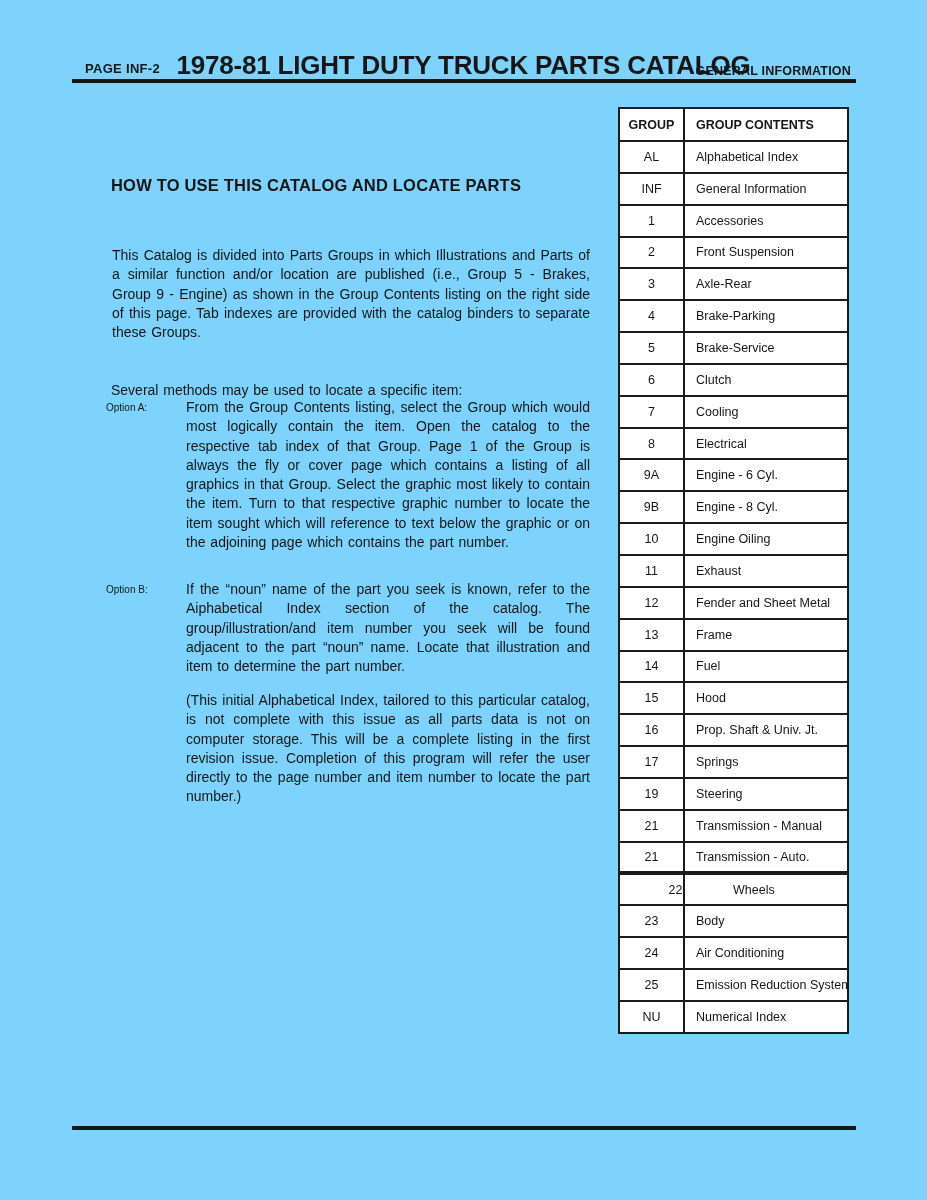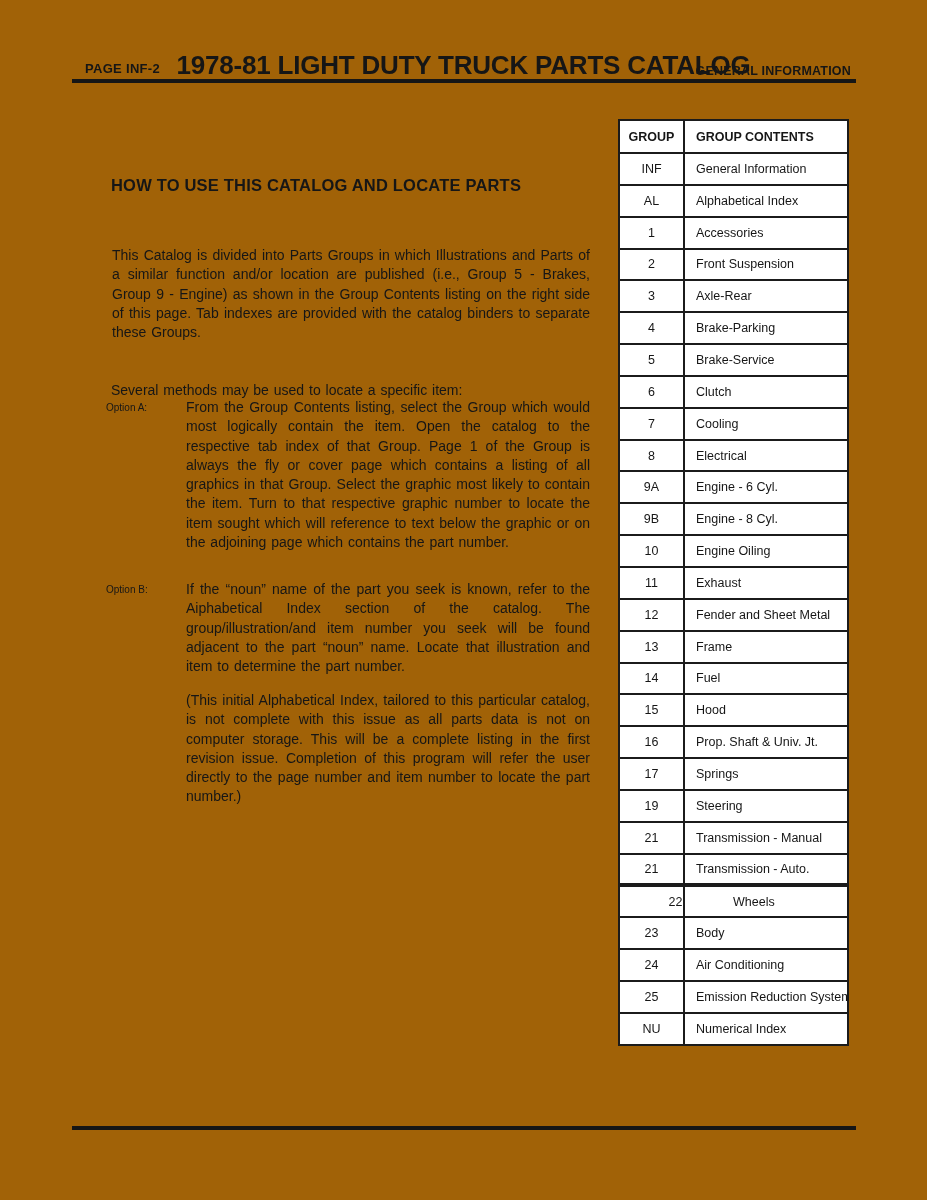--- a/index.html
+++ b/index.html
@@ -1,20 +1,20 @@
 <!DOCTYPE html>
 <html><head>
 <meta charset="utf-8">
 <style>
   html,body{margin:0;padding:0;background:#e8e8e8;}
   .page{
     position:relative;
     width:927px;height:1200px;
     margin:0 auto;
-    background:#a16207;
+    background:#7dd3fc;
     color:#161616;
     font-family:"Liberation Sans", sans-serif;
     overflow:hidden;
   }
   
   .page-label{
     position:absolute;left:85px;top:61px;
     font-size:13px;font-weight:bold;letter-spacing:.3px;
   }
   .page-title{
@@ -43,21 +43,21 @@
   .intro{position:absolute;left:112px;top:246px;width:478px;}
   .methods{position:absolute;left:111px;top:381px;}
   .option{position:absolute;left:106px;width:484px;display:flex;}
   .option-a{top:398px;}
   .option-b{top:580px;}
   .opt-label{flex:none;width:80px;font-size:10px;line-height:19.3px;}
   .opt-text{flex:1;}
   .note{position:absolute;left:186px;top:681px;width:404px;margin-top:10px;}
   
   .group-table{
-    position:absolute;left:618px;top:119px;width:231px;
+    position:absolute;left:618px;top:107px;width:231px;
     border-collapse:collapse;table-layout:fixed;
     background:#ffffff;
   }
   .group-table th,.group-table td{
     border:2px solid #1b1b1b;
     padding:0;
     overflow:hidden;
   }
   .group-table tr{height:31.85px;}
   .group-table thead tr{height:33px;}
@@ -99,26 +99,26 @@
 
   <table class="group-table">
     <thead>
       <tr>
         <th class="col-code">GROUP</th>
         <th>GROUP CONTENTS</th>
       </tr>
     </thead>
     <tbody>
         <tr>
+          <td>AL</td>
+          <td>Alphabetical Index</td>
+        </tr>
+        <tr>
           <td>INF</td>
           <td>General Information</td>
-        </tr>
-        <tr>
-          <td>AL</td>
-          <td>Alphabetical Index</td>
         </tr>
         <tr>
           <td>1</td>
           <td>Accessories</td>
         </tr>
         <tr>
           <td>2</td>
           <td>Front Suspension</td>
         </tr>
         <tr>

